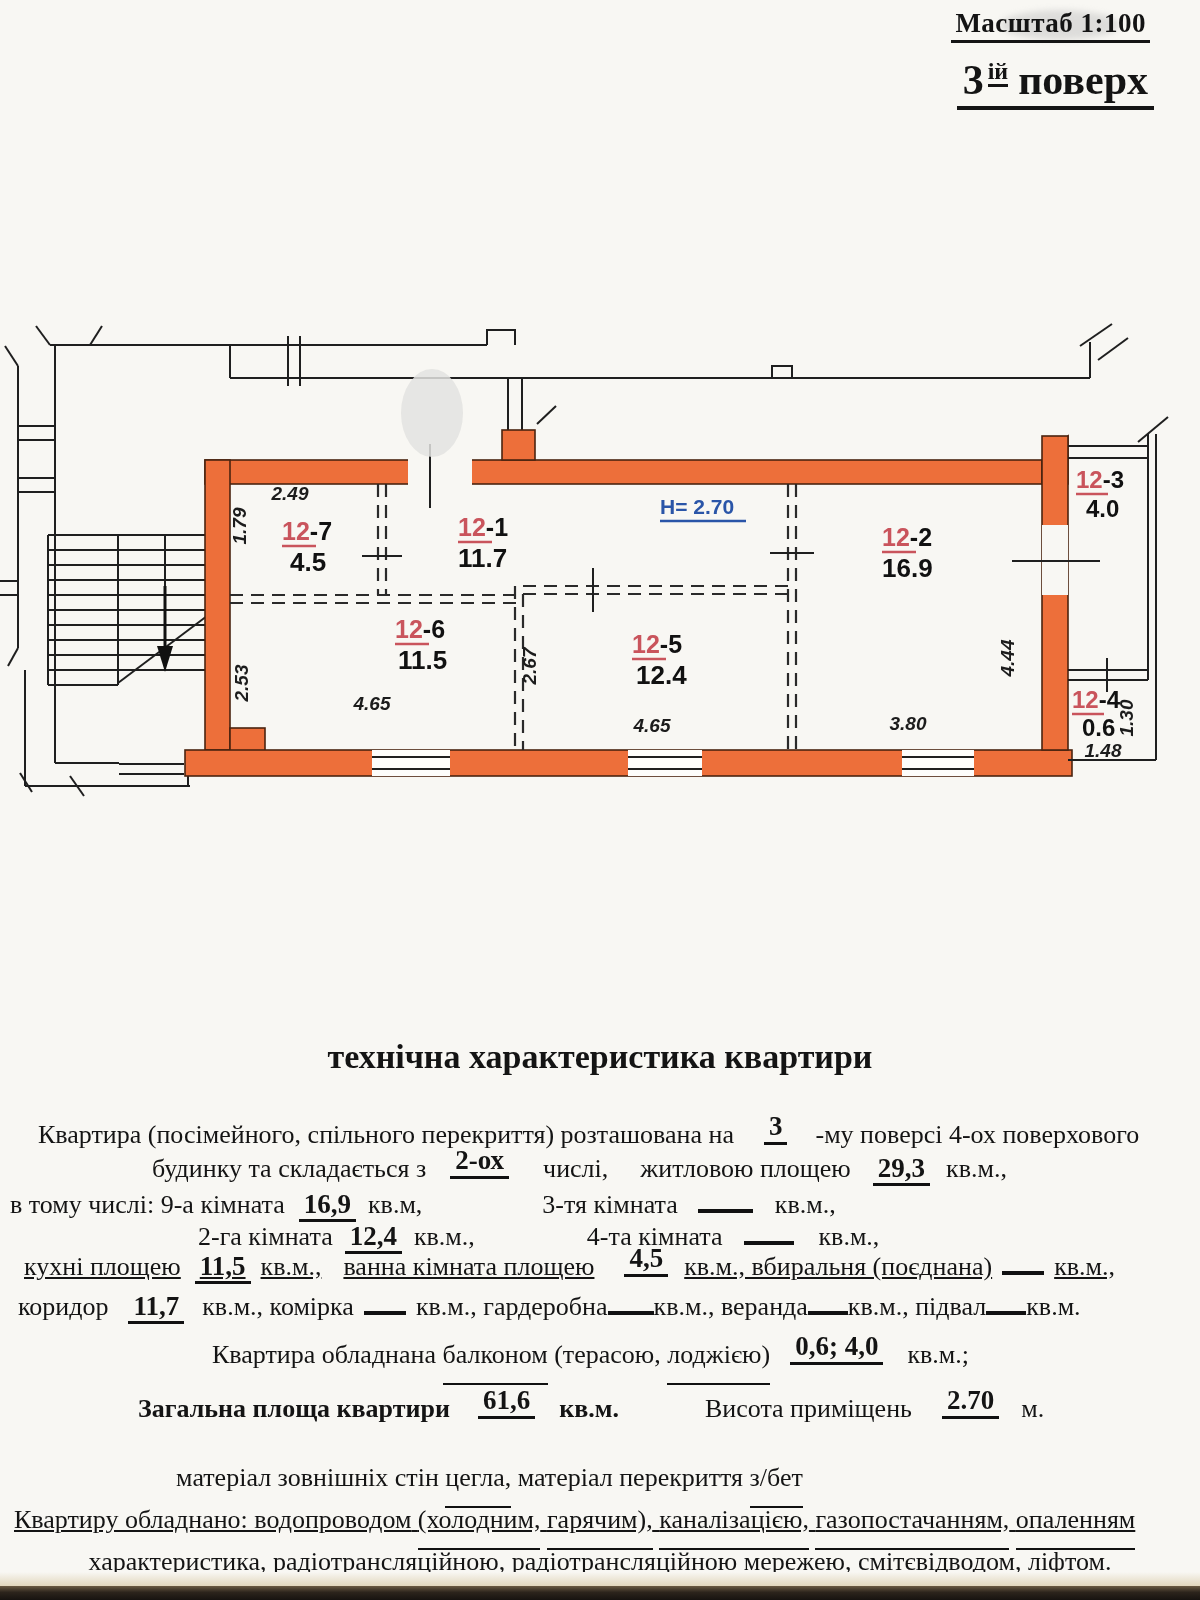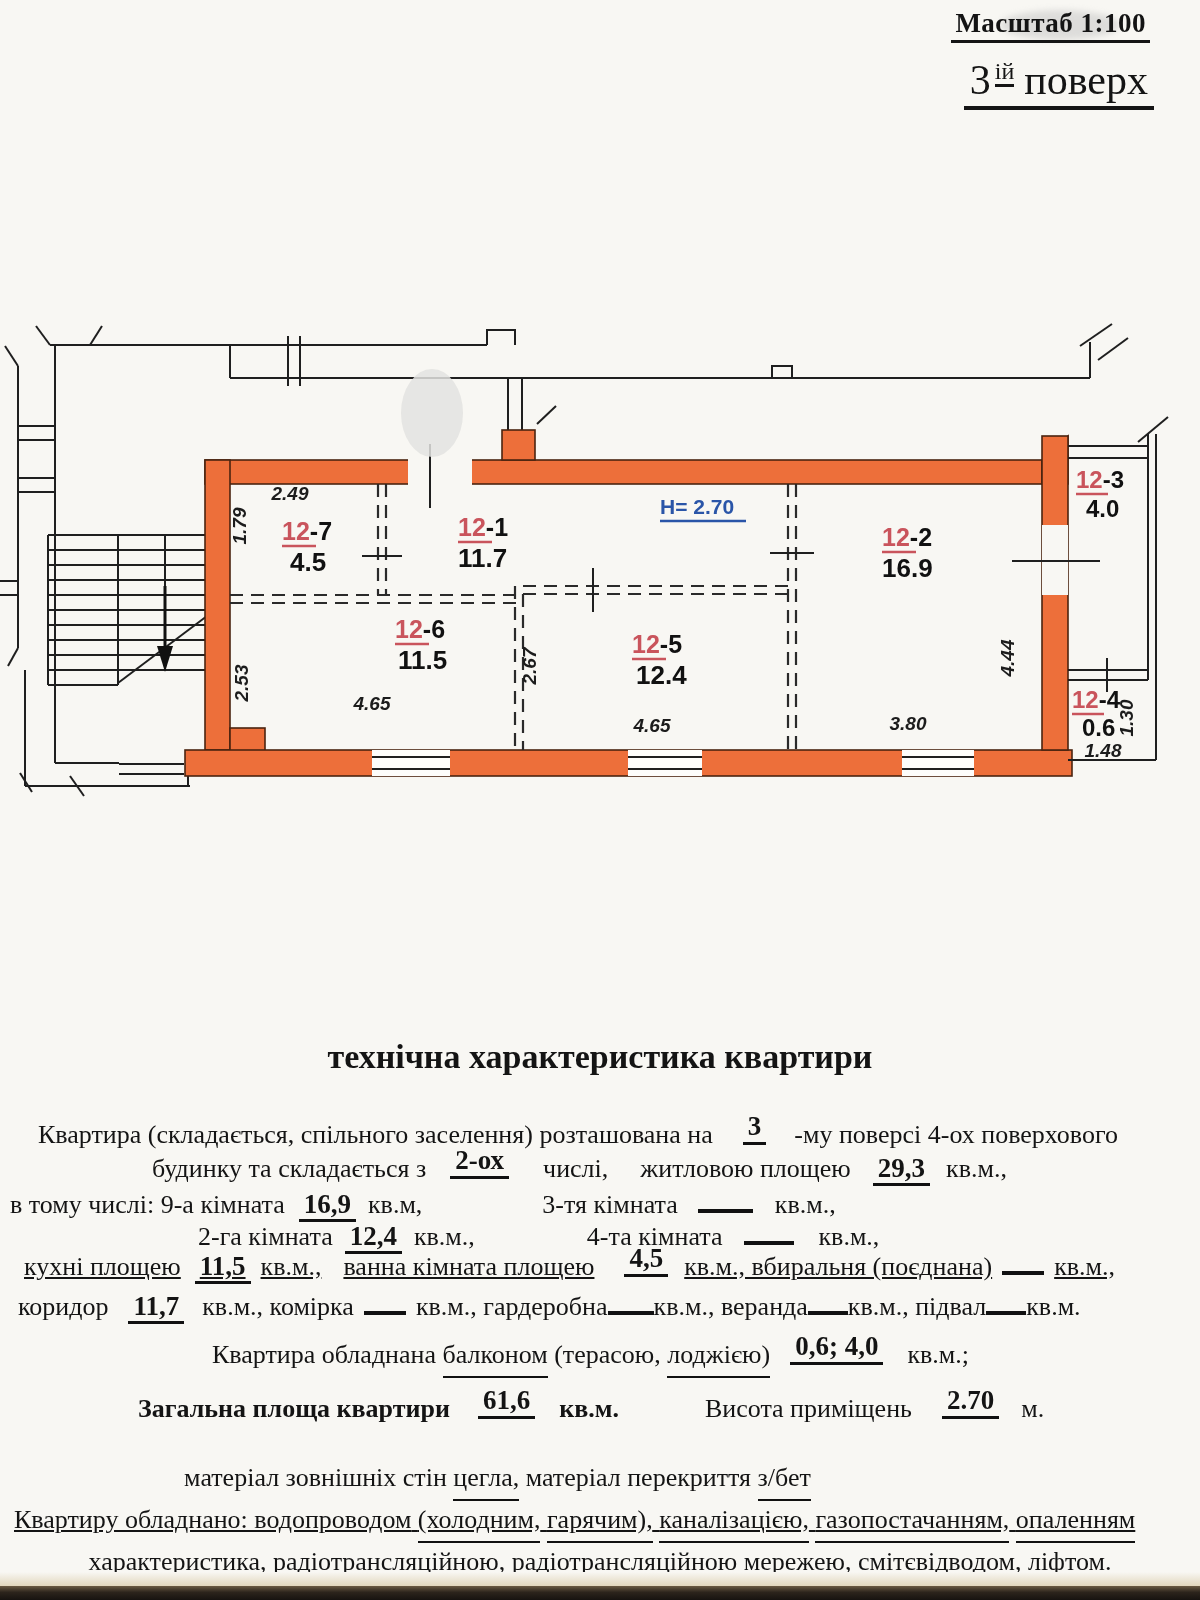--- a/index.html
+++ b/index.html
@@ -4,31 +4,31 @@
 <style>
   html,body{margin:0;padding:0;}
   body{width:1200px;height:1600px;position:relative;overflow:hidden;
        background:#f8f7f3;font-family:"Liberation Serif",serif;color:#141414;}
   .abs{position:absolute;}
   
   .scale-line{top:8px;right:50px;font-size:27px;font-weight:bold;
               border-bottom:3px solid #151515;padding:0 4px 1px 4px;letter-spacing:.5px;}
   .smudge{top:10px;right:80px;width:120px;height:30px;background:#bdbdbd;border-radius:50%;
           opacity:.45;filter:blur(3px);}
-  .floor-line{top:56px;right:46px;font-size:42px;font-weight:normal;
+  .floor-line{top:56px;right:46px;font-size:42px;font-weight:bold;
               border-bottom:4px solid #151515;padding:0 6px 2px 6px;}
   .floor-line sup{font-size:24px;border-bottom:3px solid #151515;margin:0 10px 0 4px;}
   
   #plan{left:0;top:318px;}
   
   .ln{white-space:nowrap;font-size:26px;line-height:32px;}
   .title{top:1038px;left:0;width:1200px;text-align:center;font-size:34px;font-weight:bold;white-space:nowrap;}
   .val{font-weight:bold;font-size:27px;border-bottom:3px solid #111;padding:0 5px 0 5px;}
   .raised{display:inline-block;transform:translateY(-8px);}
-  .u{border-bottom:2px solid #111;padding-bottom:7px;}
+  .u{border-bottom:2px solid #111;padding-bottom:14px;}
   .blank{display:inline-block;border-bottom:4px solid #111;height:16px;}
   .sp{display:inline-block;height:1px;}
   .b{font-weight:bold;}
   
   .edge-light{left:0;top:1572px;width:1200px;height:14px;
               background:linear-gradient(180deg,#f8f7f3,#e2d7bd);}
   .edge-dark{left:0;top:1586px;width:1200px;height:14px;
              background:linear-gradient(180deg,#6b5b43 0%,#2c241c 45%,#171310 100%);}
 </style>
 </head>
@@ -214,21 +214,21 @@
 
   <g>
     <text x="660" y="196" font-family="Liberation Sans, sans-serif" font-weight="bold" font-size="21" fill="#2a55a8">Н= 2.70</text>
     <line x1="660" y1="203" x2="746" y2="203" stroke="#2a55a8" stroke-width="2.5"></line>
   </g>
 </svg>
 
 <div class="abs title">технічна характеристика квартири</div>
 
 <div class="abs ln" style="top:1118px;left:38px;">
-  <span>Квартира (складається, спільного заселення) розташована на</span><span class="sp" style="width:30px;"></span><span class="val raised">3</span><span class="sp" style="width:28px;"></span><span>-му  поверсі 4-ох поверхового</span>
+  <span>Квартира (посімейного, спільного перекриття) розташована на</span><span class="sp" style="width:30px;"></span><span class="val raised">3</span><span class="sp" style="width:28px;"></span><span>-му  поверсі 4-ох поверхового</span>
 </div>
 
 <div class="abs ln" style="top:1152px;left:152px;">
   <span>будинку та складається з</span><span class="sp" style="width:24px;"></span><span class="val raised">2-ох</span><span class="sp" style="width:34px;"></span><span>числі,</span><span class="sp" style="width:32px;"></span><span>житловою площею</span><span class="sp" style="width:22px;"></span><span class="val">29,3</span><span class="sp" style="width:16px;"></span><span>кв.м.,</span>
 </div>
 
 <div class="abs ln" style="top:1188px;left:10px;">
   <span>в тому числі:  9-а кімната</span><span class="sp" style="width:14px;"></span><span class="val">16,9</span><span class="sp" style="width:12px;"></span><span>кв.м,</span><span class="sp" style="width:120px;"></span><span>3-тя кімната</span><span class="sp" style="width:20px;"></span><span class="blank" style="width:55px;"></span><span class="sp" style="width:22px;"></span><span>кв.м.,</span>
 </div>
 
@@ -248,21 +248,21 @@
   <span>Квартира обладнана</span>
   <span class="u">балконом</span>
   <span>(терасою,</span>
   <span class="u">лоджією)</span><span class="sp" style="width:20px;"></span><span class="val raised">0,6; 4,0</span><span class="sp" style="width:24px;"></span><span>кв.м.;</span>
 </div>
 
 <div class="abs ln" style="top:1392px;left:138px;font-family:Liberation Serif, serif;">
   <span class="b">Загальна площа квартири</span><span class="sp" style="width:28px;"></span><span class="val raised">61,6</span><span class="sp" style="width:24px;"></span><span class="b">кв.м.</span><span class="sp" style="width:86px;"></span><span>Висота приміщень</span><span class="sp" style="width:30px;"></span><span class="val raised">2.70</span><span class="sp" style="width:22px;"></span><span>м.</span>
 </div>
 
-<div class="abs ln" style="top:1462px;left:8px;width:979px;text-align:center;">
+<div class="abs ln" style="top:1462px;left:0;width:979px;text-align:center;">
   <span>матеріал зовнішніх стін</span>
   <span class="u">цегла,</span>
   <span>матеріал перекриття</span>
   <span class="u">з/бет</span>
 </div>
 
 <div class="abs ln" style="top:1504px;left:14px;text-decoration:underline;">
   <span>Квартиру обладнано: водопроводом</span>
   <span class="u">(холодним,</span>
   <span class="u">гарячим),</span>

